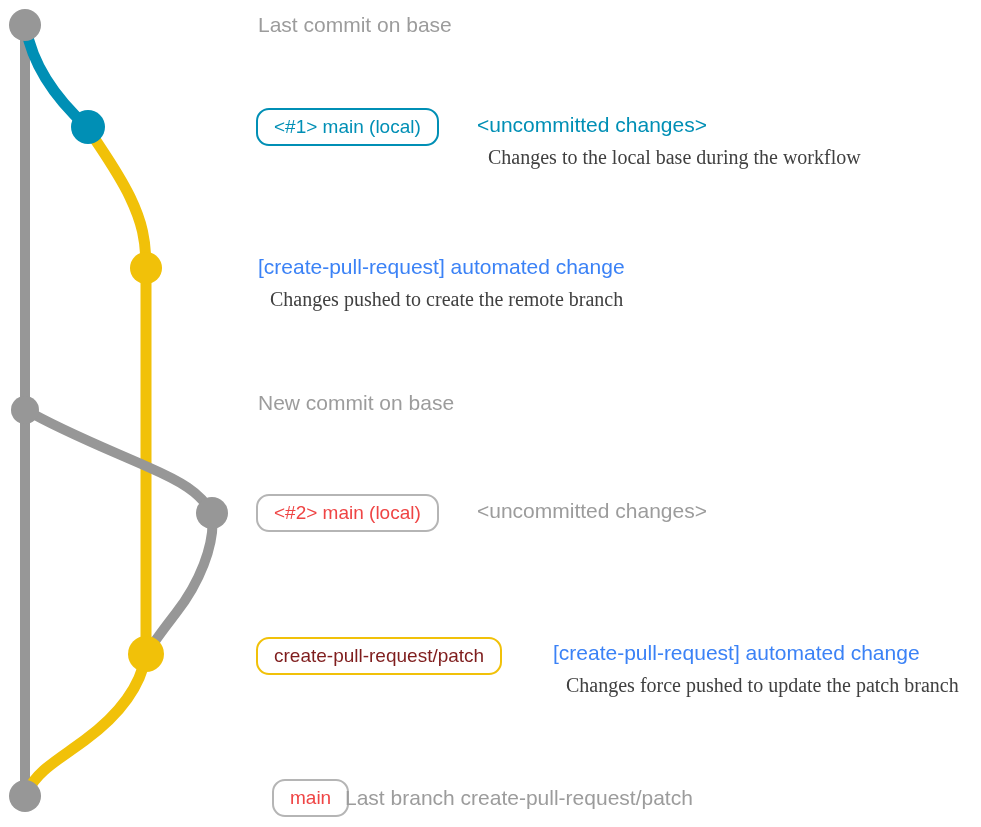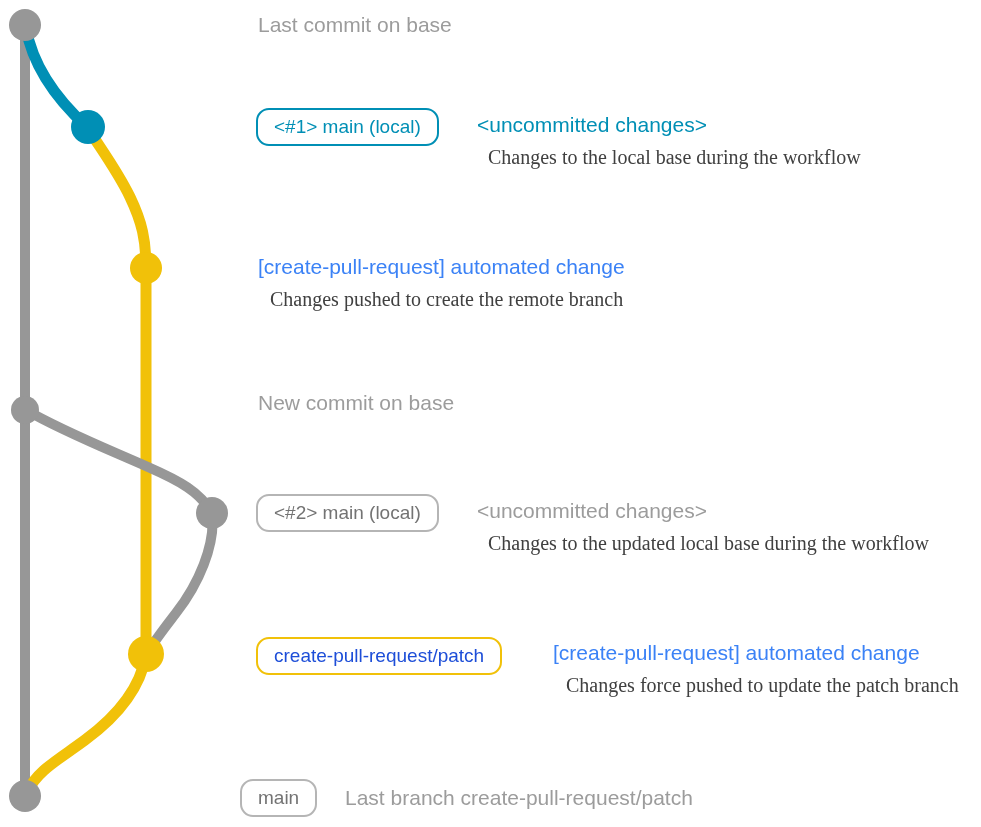--- a/index.html
+++ b/index.html
@@ -36,22 +36,22 @@
     display: inline-block;
     border: 2px solid;
     border-radius: 13px;
     padding: 7px 16px 8px 16px;
     font-size: 19px;
     line-height: 1;
     white-space: nowrap;
     background: #ffffff;
   }
   .tag-teal { border-color: #008fb5; color: #008fb5; }
-  .tag-gray { border-color: #b5b5b5; color: #737373; }
-  .tag-gold { border-color: #f1c109; color: #1d4ed8; }
+  .tag-gray { border-color: #b5b5b5; color: #ef4444; }
+  .tag-gold { border-color: #f1c109; color: #7f1d1d; }
 </style>
 </head>
 <body>
 
 <div id="stage">
 
   <svg id="graph-svg" width="981" height="827" viewBox="0 0 981 827">
 
     <path d="M 25 25 L 25 795" fill="none" stroke-width="10" stroke-linecap="round" stroke="#979797"></path>
 
@@ -82,22 +82,21 @@
   <div class="lbl sans teal-text" style="left:477px; top:125px;">&lt;uncommitted changes&gt;</div>
   <div class="lbl serif" style="left:488px; top:157px;">Changes to the local base during the workflow</div>
 
   <div class="lbl sans gold-text" style="left:258px; top:267px;">[create-pull-request] automated change</div>
   <div class="lbl serif" style="left:270px; top:299px;">Changes pushed to create the remote branch</div>
 
   <div class="lbl sans gray-text" style="left:258px; top:403px;">New commit on base</div>
 
   <div class="tag tag-gray" style="left:256px; top:513px;">&lt;#2&gt; main (local)</div>
   <div class="lbl sans gray-text" style="left:477px; top:511px;">&lt;uncommitted changes&gt;</div>
-  <div class="lbl serif" style="left:488px; top:543px;">Changes to the updated local base during the workflow</div>
 
   <div class="tag tag-gold" style="left:256px; top:656px;">create-pull-request/patch</div>
   <div class="lbl sans gold-text" style="left:553px; top:653px;">[create-pull-request] automated change</div>
   <div class="lbl serif" style="left:566px; top:685px;">Changes force pushed to update the patch branch</div>
 
-  <div class="tag tag-gray" style="left:240px; top:798px;">main</div>
+  <div class="tag tag-gray" style="left:272px; top:798px;">main</div>
   <div class="lbl sans gray-text" style="left:345px; top:798px;">Last branch create-pull-request/patch</div>
 
 </div>
 
 </body></html>

